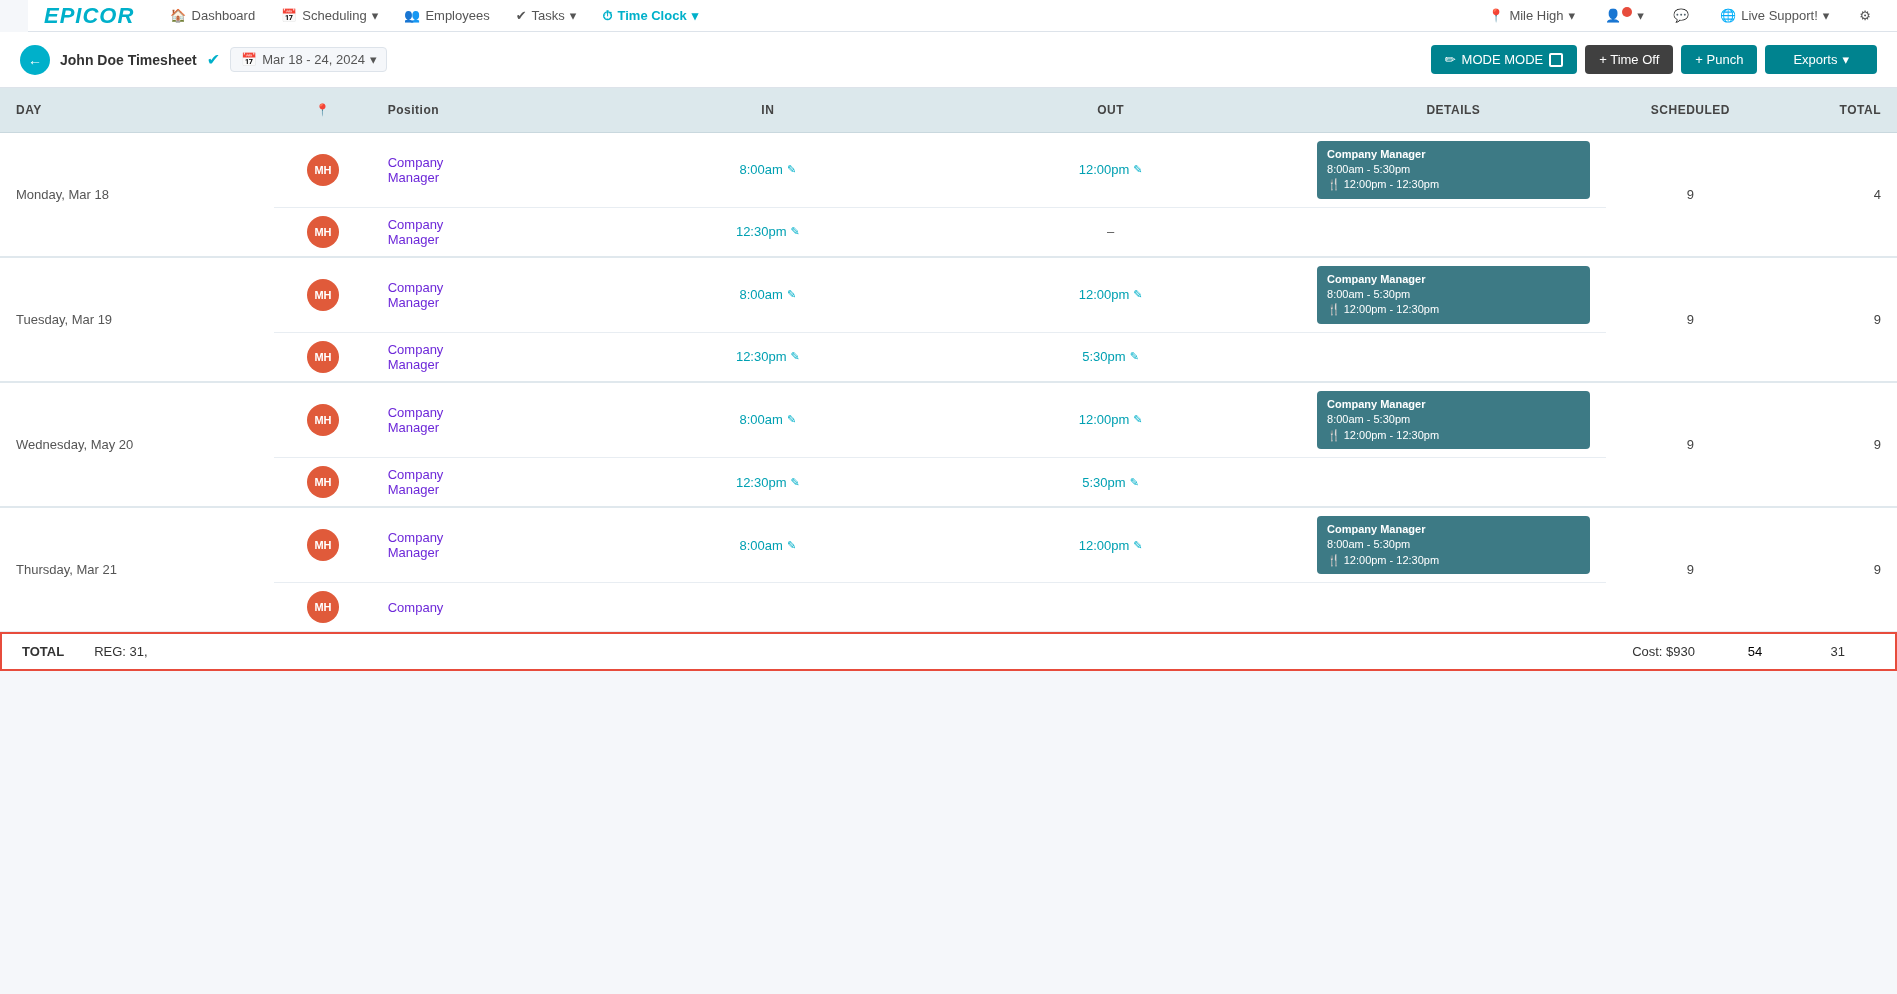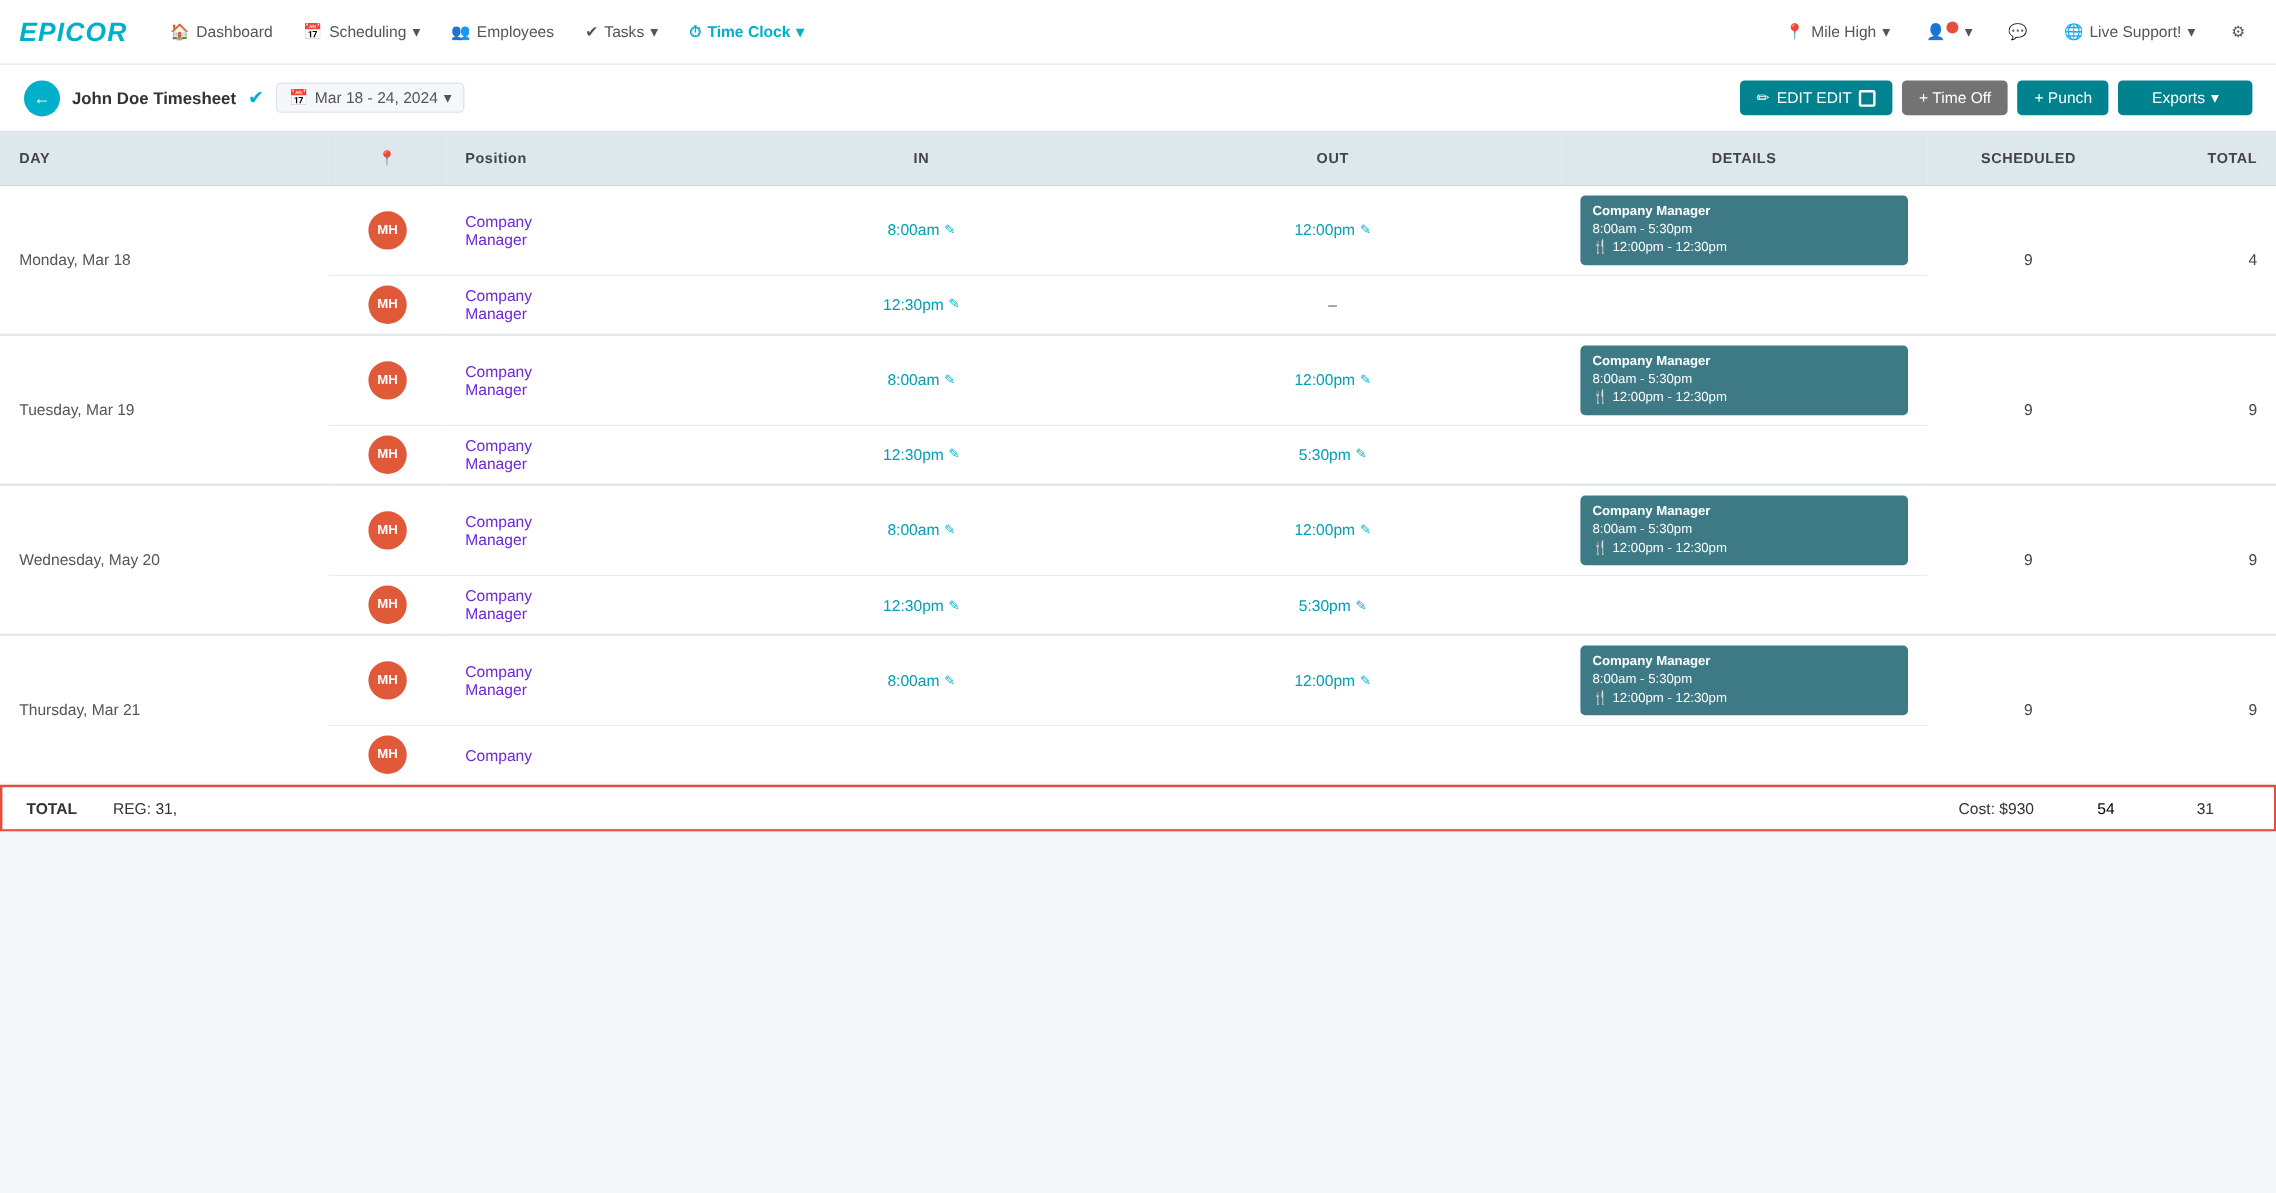--- a/index.html
+++ b/index.html
@@ -2,25 +2,26 @@
 <html><head>
   <meta charset="utf-8">
   <style>
     * { box-sizing: border-box; margin: 0; padding: 0; }
     body { font-family: 'Segoe UI', Arial, sans-serif; font-size: 13px; background: #f5f7fa; color: #333; }
 
     
     .top-nav {
       background: #fff;
       border-bottom: 1px solid #dde3ea;
-      height: 54px;
+      height: 32px;
       display: flex;
       align-items: center;
       padding: 0 16px;
       gap: 4px;
+      margin-left: 28px;
     }
     .logo {
       color: #00b0ca;
       font-size: 22px;
       font-weight: 900;
       letter-spacing: 1px;
       margin-right: 20px;
       font-style: italic;
     }
     .nav-items {
@@ -129,21 +130,21 @@
       align-items: center;
       gap: 6px;
     }
     .btn-edit-mode .edit-box {
       width: 14px; height: 14px;
       border: 2px solid #fff;
       display: inline-block;
       border-radius: 2px;
     }
     .btn-timeoff {
-      background: #737373;
+      background: #404040;
       color: #fff;
       border: none;
       padding: 7px 14px;
       border-radius: 4px;
       cursor: pointer;
       font-size: 13px;
     }
     .btn-punch {
       background: #00838f;
       color: #fff;
@@ -323,21 +324,21 @@
   <span class="timesheet-title">John Doe Timesheet</span>
   <span class="check-icon">✔</span>
   <div class="date-range">
     <span>📅</span>
     <span>Mar 18 - 24, 2024</span>
     <span>▾</span>
   </div>
   <div class="header-actions">
     <button class="btn-edit-mode">
       <span>✏</span>
-      <span>EDIT EDIT</span>
+      <span>MODE MODE</span>
       <span class="edit-box"></span>
     </button>
     <button class="btn-timeoff">+ Time Off</button>
     <button class="btn-punch">+ Punch</button>
     <button class="btn-exports">
       <span>Exports</span>
       <span>▾</span>
     </button>
   </div>
 </div>

